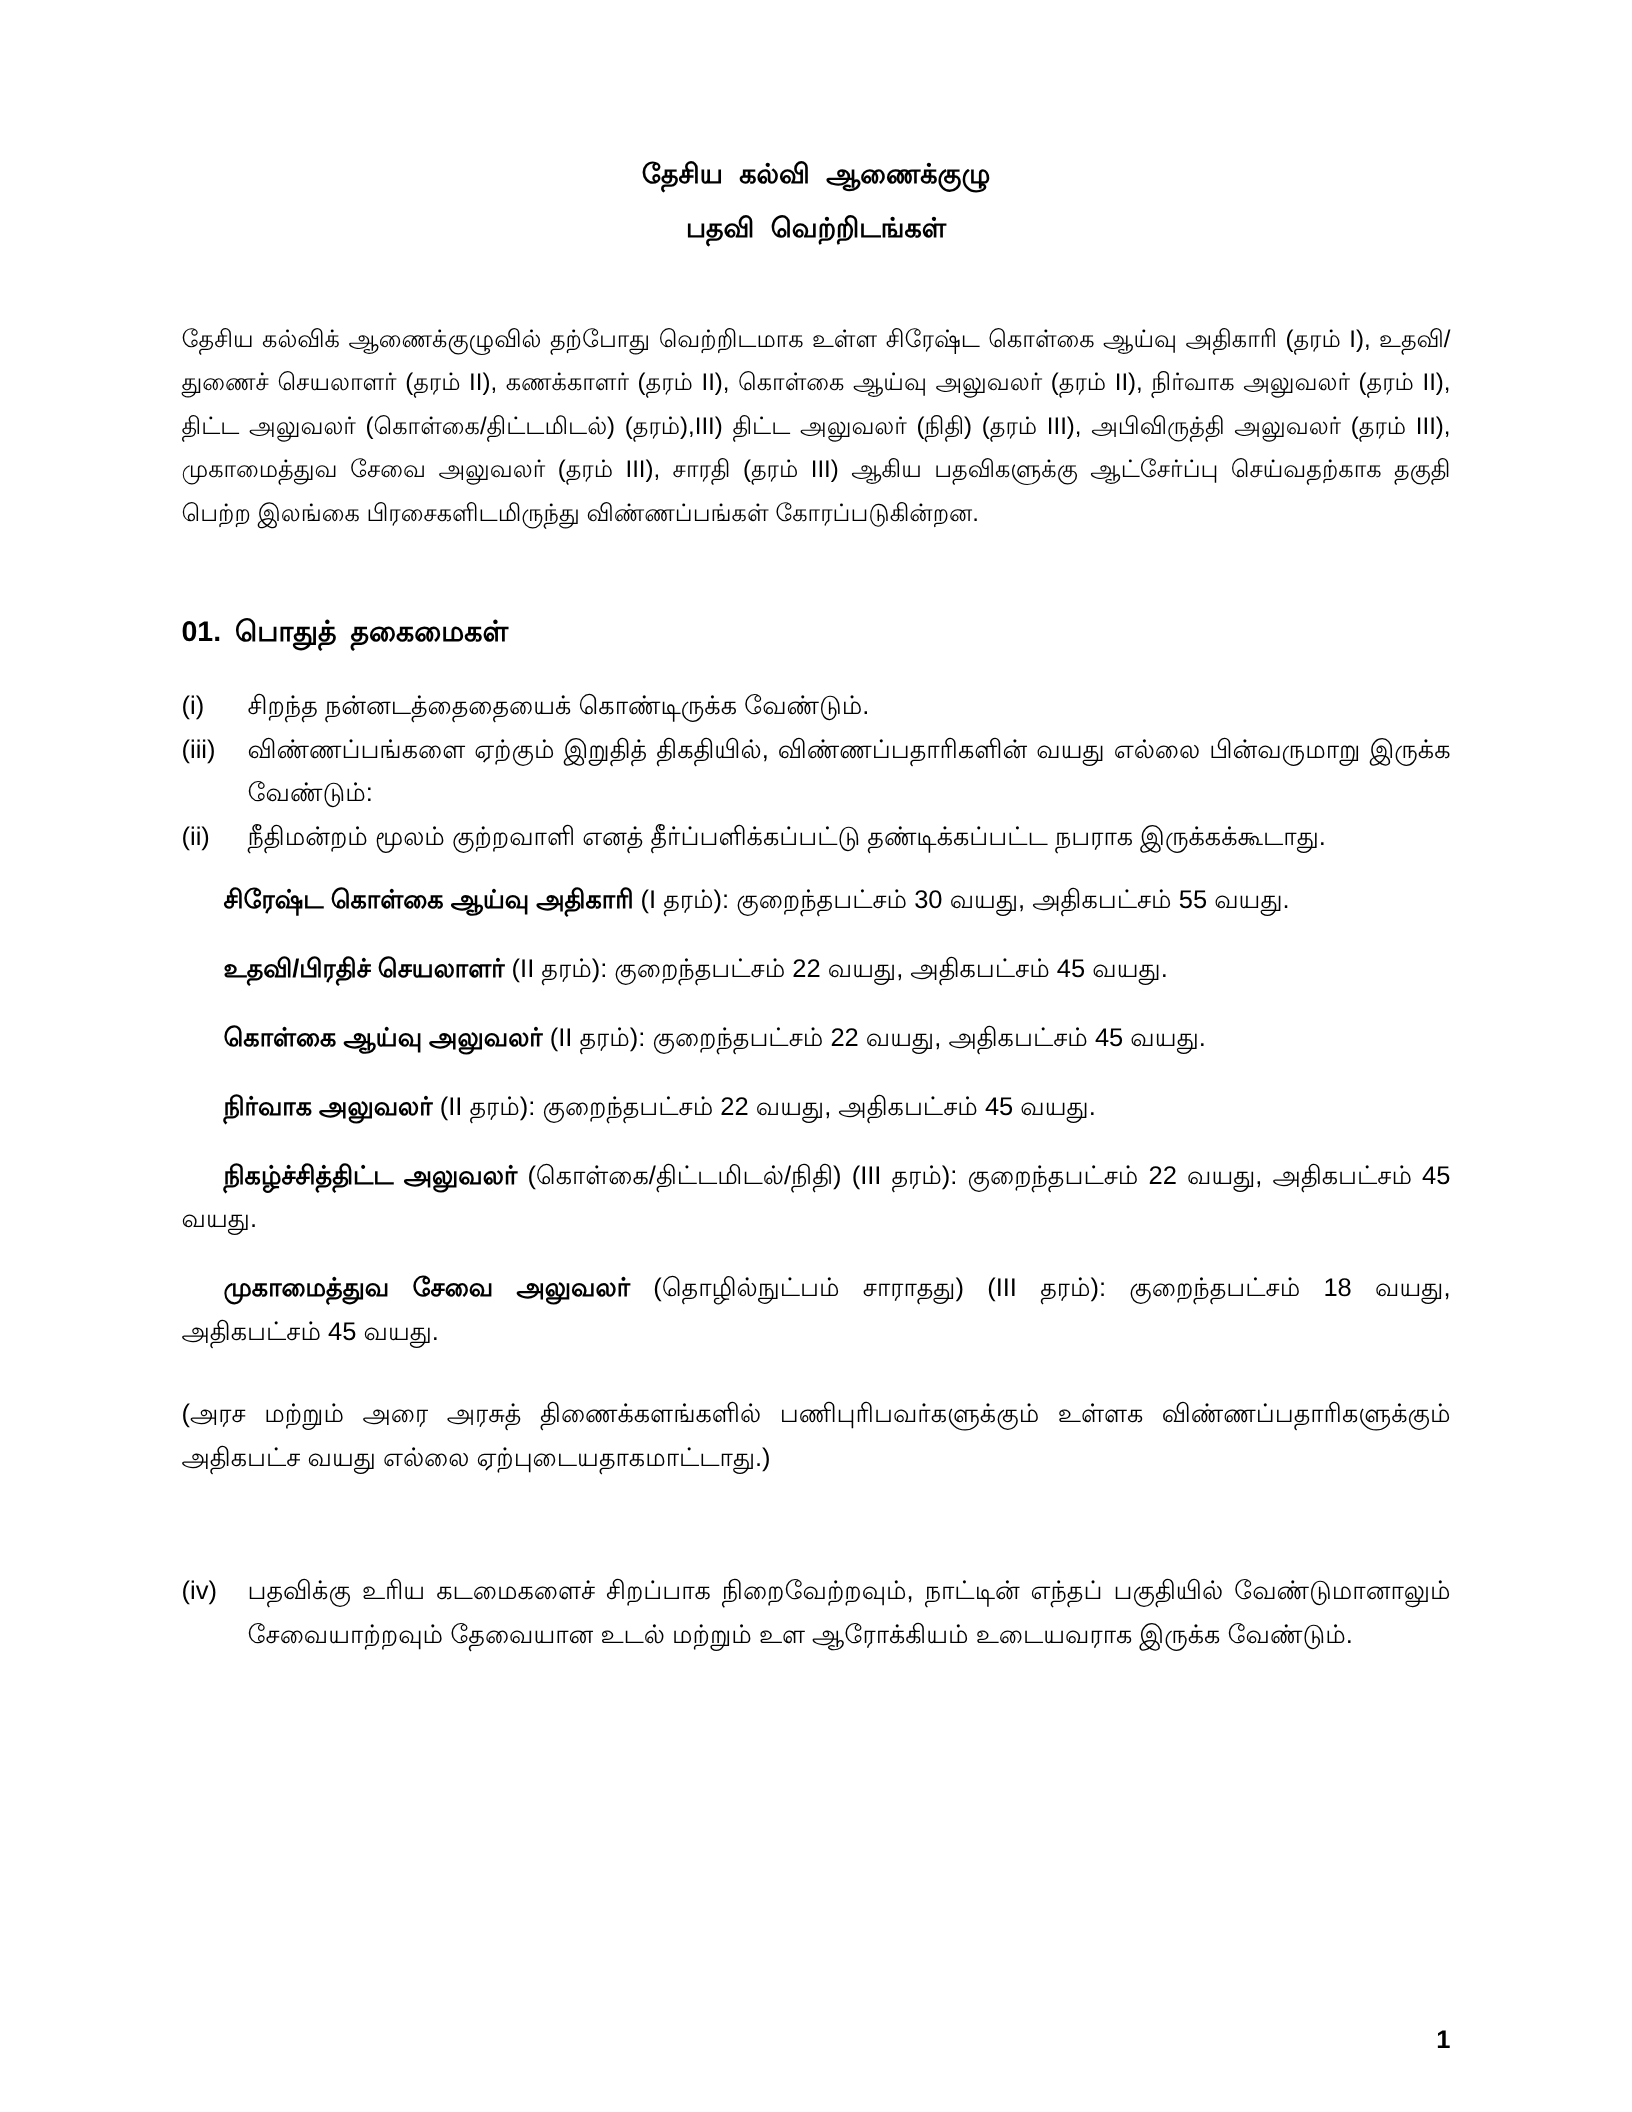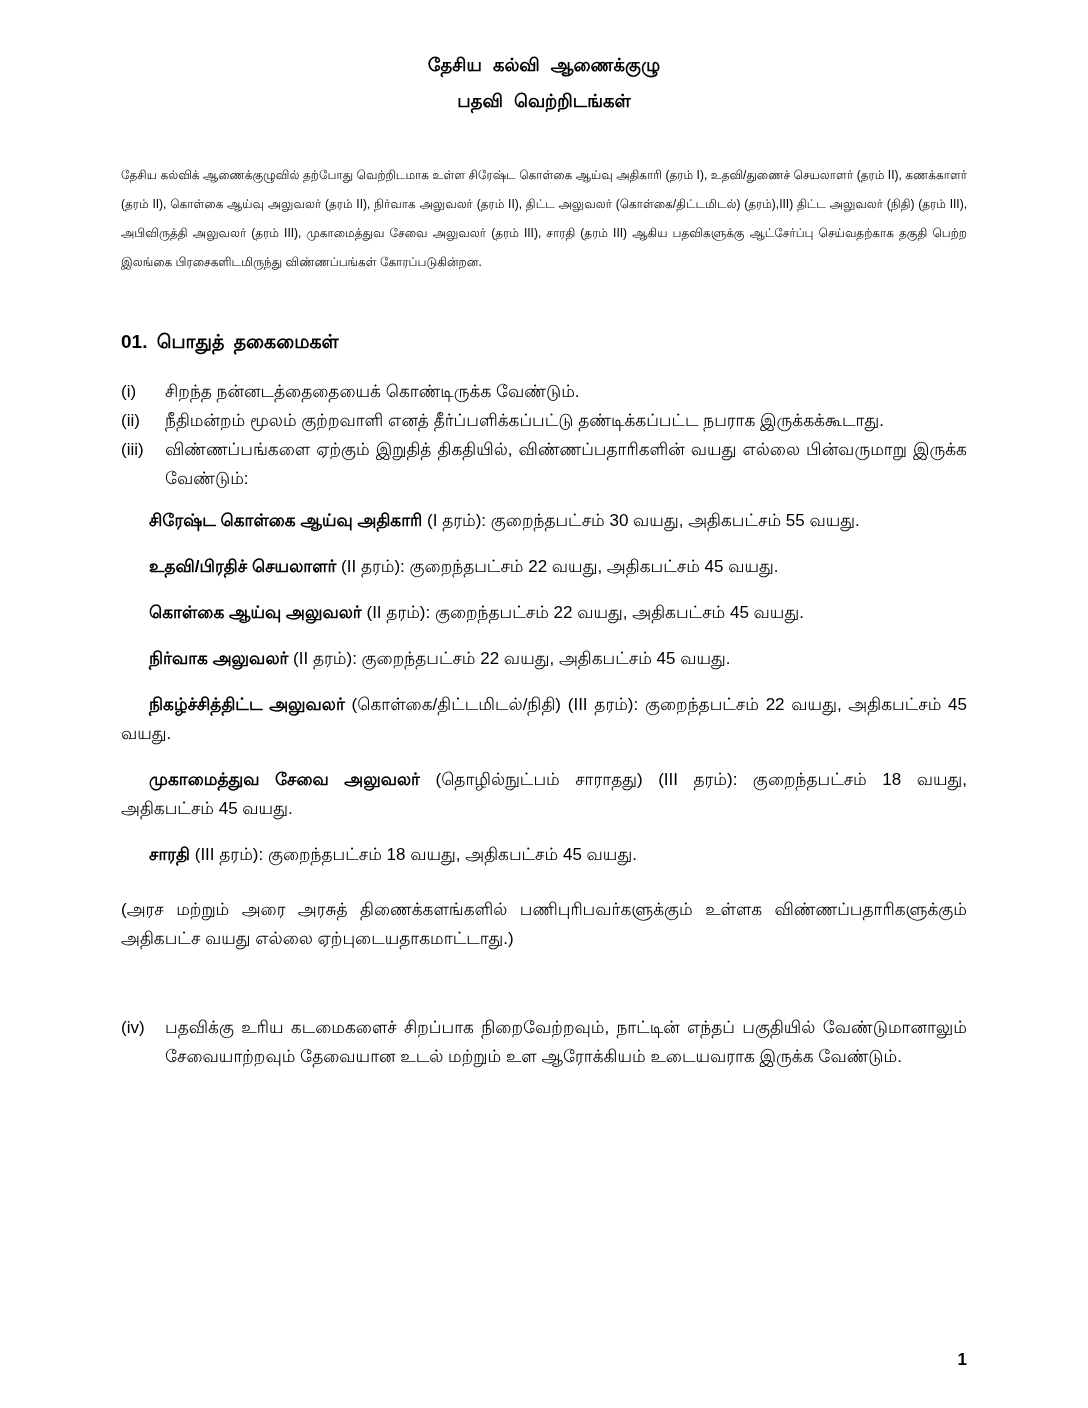--- a/index.html
+++ b/index.html
@@ -1,24 +1,24 @@
 <!DOCTYPE html>
 <html><head>
 <meta charset="utf-8">
 <style>
   html,body { margin:0; padding:0; background:#888; }
   .page {
     width:1088px; height:1408px; background:#ffffff; color:#000000;
     font-family:"Liberation Sans", sans-serif;
     position:relative; margin:0 auto; overflow:hidden; box-sizing:border-box;
   }
-  .content { padding:47px 121px 0 121px; }
+  .content { padding:98px 121px 0 121px; }
   .doc-title { text-align:center; font-weight:bold; font-size:18px; line-height:36px; word-spacing:6px; }
   .intro {
-    margin-top:42px; font-size:12px; line-height:29px;
+    margin-top:42px; font-size:16px; line-height:29px;
     text-align:justify; text-align-last:left;
   }
   .section-heading { margin-top:54px; font-size:19px; font-weight:bold; word-spacing:4px; }
   .items { margin-top:22px; }
   .item { display:flex; font-size:17px; line-height:29px; }
   .item .marker { flex:none; width:44px; }
   .item .text { flex:1; text-align:justify; text-align-last:left; }
   .position { margin-top:13px; font-size:17px; line-height:29px; text-align:justify; text-align-last:left; }
   .position .position-title { font-weight:bold;margin-left:28px; }
   .note { margin-top:26px; font-size:17px; line-height:29px; text-align:justify; text-align-last:left; }
@@ -37,37 +37,36 @@
     <p class="intro">தேசிய கல்விக் ஆணைக்குழுவில் தற்போது வெற்றிடமாக உள்ள சிரேஷ்ட கொள்கை ஆய்வு அதிகாரி (தரம் I), உதவி/துணைச் செயலாளர் (தரம் II), கணக்காளர் (தரம் II), கொள்கை ஆய்வு அலுவலர் (தரம் II), நிர்வாக அலுவலர் (தரம் II), திட்ட அலுவலர் (கொள்கை/திட்டமிடல்) (தரம்),III) திட்ட அலுவலர் (நிதி) (தரம் III), அபிவிருத்தி அலுவலர் (தரம் III), முகாமைத்துவ சேவை அலுவலர் (தரம் III), சாரதி (தரம் III) ஆகிய பதவிகளுக்கு ஆட்சேர்ப்பு செய்வதற்காக தகுதி பெற்ற இலங்கை பிரசைகளிடமிருந்து விண்ணப்பங்கள் கோரப்படுகின்றன.</p>
 
     <div class="section-heading">01. பொதுத் தகைமைகள்</div>
 
     <div class="items">
       <div class="item">
         <span class="marker">(i)</span>
         <div class="text">சிறந்த நன்னடத்தைதையைக் கொண்டிருக்க வேண்டும்.</div>
       </div>
       <div class="item">
+        <span class="marker">(iii)</span>
+        <div class="text">விண்ணப்பங்களை ஏற்கும் இறுதித் திகதியில், விண்ணப்பதாரிகளின் வயது எல்லை பின்வருமாறு இருக்க வேண்டும்:</div>
+      </div>
+      <div class="item">
         <span class="marker">(ii)</span>
         <div class="text">நீதிமன்றம் மூலம் குற்றவாளி எனத் தீர்ப்பளிக்கப்பட்டு தண்டிக்கப்பட்ட நபராக இருக்கக்கூடாது.</div>
-      </div>
-      <div class="item">
-        <span class="marker">(iii)</span>
-        <div class="text">விண்ணப்பங்களை ஏற்கும் இறுதித் திகதியில், விண்ணப்பதாரிகளின் வயது எல்லை பின்வருமாறு இருக்க வேண்டும்:</div>
       </div>
     </div>
 
     <div>
       <p class="position"><b class="position-title">சிரேஷ்ட கொள்கை ஆய்வு அதிகாரி</b><span> (I தரம்): குறைந்தபட்சம் 30 வயது, அதிகபட்சம் 55 வயது.</span></p>
       <p class="position"><b class="position-title">உதவி/பிரதிச் செயலாளர்</b><span> (II தரம்): குறைந்தபட்சம் 22 வயது, அதிகபட்சம் 45 வயது.</span></p>
       <p class="position"><b class="position-title">கொள்கை ஆய்வு அலுவலர்</b><span> (II தரம்): குறைந்தபட்சம் 22 வயது, அதிகபட்சம் 45 வயது.</span></p>
       <p class="position"><b class="position-title">நிர்வாக அலுவலர்</b><span> (II தரம்): குறைந்தபட்சம் 22 வயது, அதிகபட்சம் 45 வயது.</span></p>
       <p class="position"><b class="position-title">நிகழ்ச்சித்திட்ட அலுவலர்</b><span> (கொள்கை/திட்டமிடல்/நிதி) (III தரம்): குறைந்தபட்சம் 22 வயது, அதிகபட்சம் 45 வயது.</span></p>
       <p class="position"><b class="position-title">முகாமைத்துவ சேவை அலுவலர்</b><span> (தொழில்நுட்பம் சாராதது) (III தரம்): குறைந்தபட்சம் 18 வயது, அதிகபட்சம் 45 வயது.</span></p>
-      <p class="position"><b class="position-title">சாரதி</b><span> (III தரம்): குறைந்தபட்சம் 18 வயது, அதிகபட்சம் 45 வயது.</span></p>
     </div>
 
     <p class="note">(அரச மற்றும் அரை அரசுத் திணைக்களங்களில் பணிபுரிபவர்களுக்கும் உள்ளக விண்ணப்பதாரிகளுக்கும் அதிகபட்ச வயது எல்லை ஏற்புடையதாகமாட்டாது.)</p>
 
     <div class="item item-iv">
       <span class="marker">(iv)</span>
       <div class="text">பதவிக்கு உரிய கடமைகளைச் சிறப்பாக நிறைவேற்றவும், நாட்டின் எந்தப் பகுதியில் வேண்டுமானாலும் சேவையாற்றவும் தேவையான உடல் மற்றும் உள ஆரோக்கியம் உடையவராக இருக்க வேண்டும்.</div>
     </div>
 
   </div>

